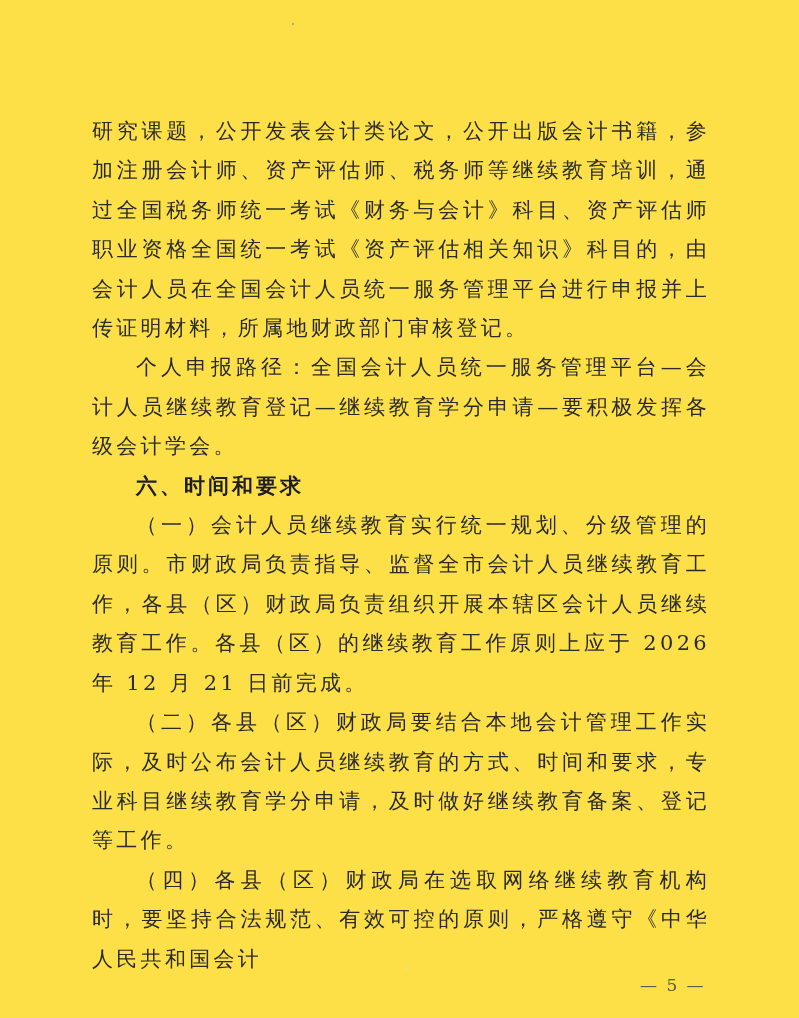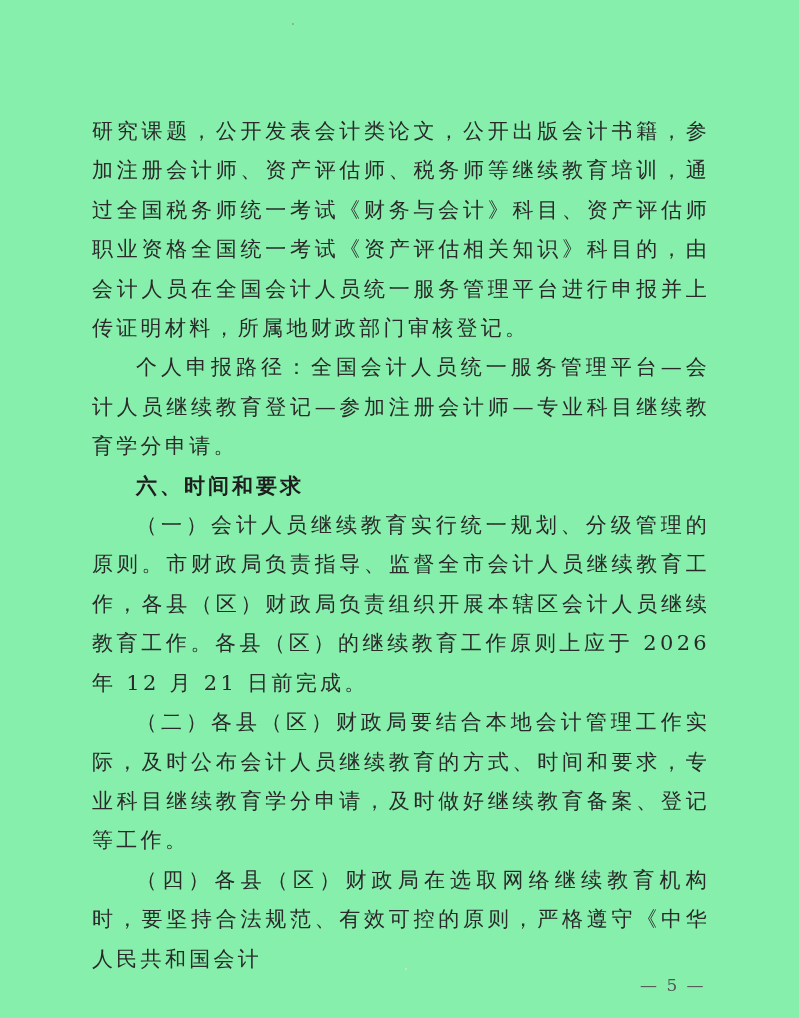--- a/index.html
+++ b/index.html
@@ -1,19 +1,19 @@
 <!DOCTYPE html>
 <html><head>
   <meta charset="utf-8">
   <style>
     html, body { margin: 0; padding: 0; background: #ffffff; }
     body { width: 799px; height: 1018px; position: relative; overflow: hidden; }
     .page {
       position: absolute; left: 0; top: 0; width: 799px; height: 1018px;
-      background: #86efac;
+      background: #fde047;
     }
     .body-text {
       position: absolute; left: 92px; top: 112px; width: 618px;
       font-family: "DejaVu Serif", "Liberation Serif", serif;
       font-size: 21px; color: #2a2a2a;
       line-height: 39.4px; letter-spacing: 3.3px;
     }
     .para { margin: 0; padding: 0; text-align: justify; text-align-last: left; }
     .indent { text-indent: 44px; }
     .heading {
@@ -27,21 +27,21 @@
       font-size: 17px; color: #555; letter-spacing: 2px;
     }
     .speck { position: absolute; width: 2px; height: 2px; background: #999; border-radius: 1px; }
   </style>
 </head>
 <body>
 
 <div class="page">
   <div class="body-text">
     <p class="para">研究课题，公开发表会计类论文，公开出版会计书籍，参加注册会计师、资产评估师、税务师等继续教育培训，通过全国税务师统一考试《财务与会计》科目、资产评估师职业资格全国统一考试《资产评估相关知识》科目的，由会计人员在全国会计人员统一服务管理平台进行申报并上传证明材料，所属地财政部门审核登记。</p>
-    <p class="para indent">个人申报路径：全国会计人员统一服务管理平台—会计人员继续教育登记—参加注册会计师—专业科目继续教育学分申请。</p>
+    <p class="para indent">个人申报路径：全国会计人员统一服务管理平台—会计人员继续教育登记—继续教育学分申请—要积极发挥各级会计学会。</p>
     <p class="heading">六、时间和要求</p>
     <p class="para indent">（一）会计人员继续教育实行统一规划、分级管理的原则。市财政局负责指导、监督全市会计人员继续教育工作，各县（区）财政局负责组织开展本辖区会计人员继续教育工作。各县（区）的继续教育工作原则上应于 2026 年 12 月 21 日前完成。</p>
     <p class="para indent">（二）各县（区）财政局要结合本地会计管理工作实际，及时公布会计人员继续教育的方式、时间和要求，专业科目继续教育学分申请，及时做好继续教育备案、登记等工作。</p>
     <p class="para indent">（四）各县（区）财政局在选取网络继续教育机构时，要坚持合法规范、有效可控的原则，严格遵守《中华人民共和国会计</p>
   </div>
 
   <div class="page-number">— 5 —</div>
 
   <span class="speck" style="left:292px; top:23px;"></span>
   <span class="speck" style="left:405px; top:968px; background:#ddd;"></span>

